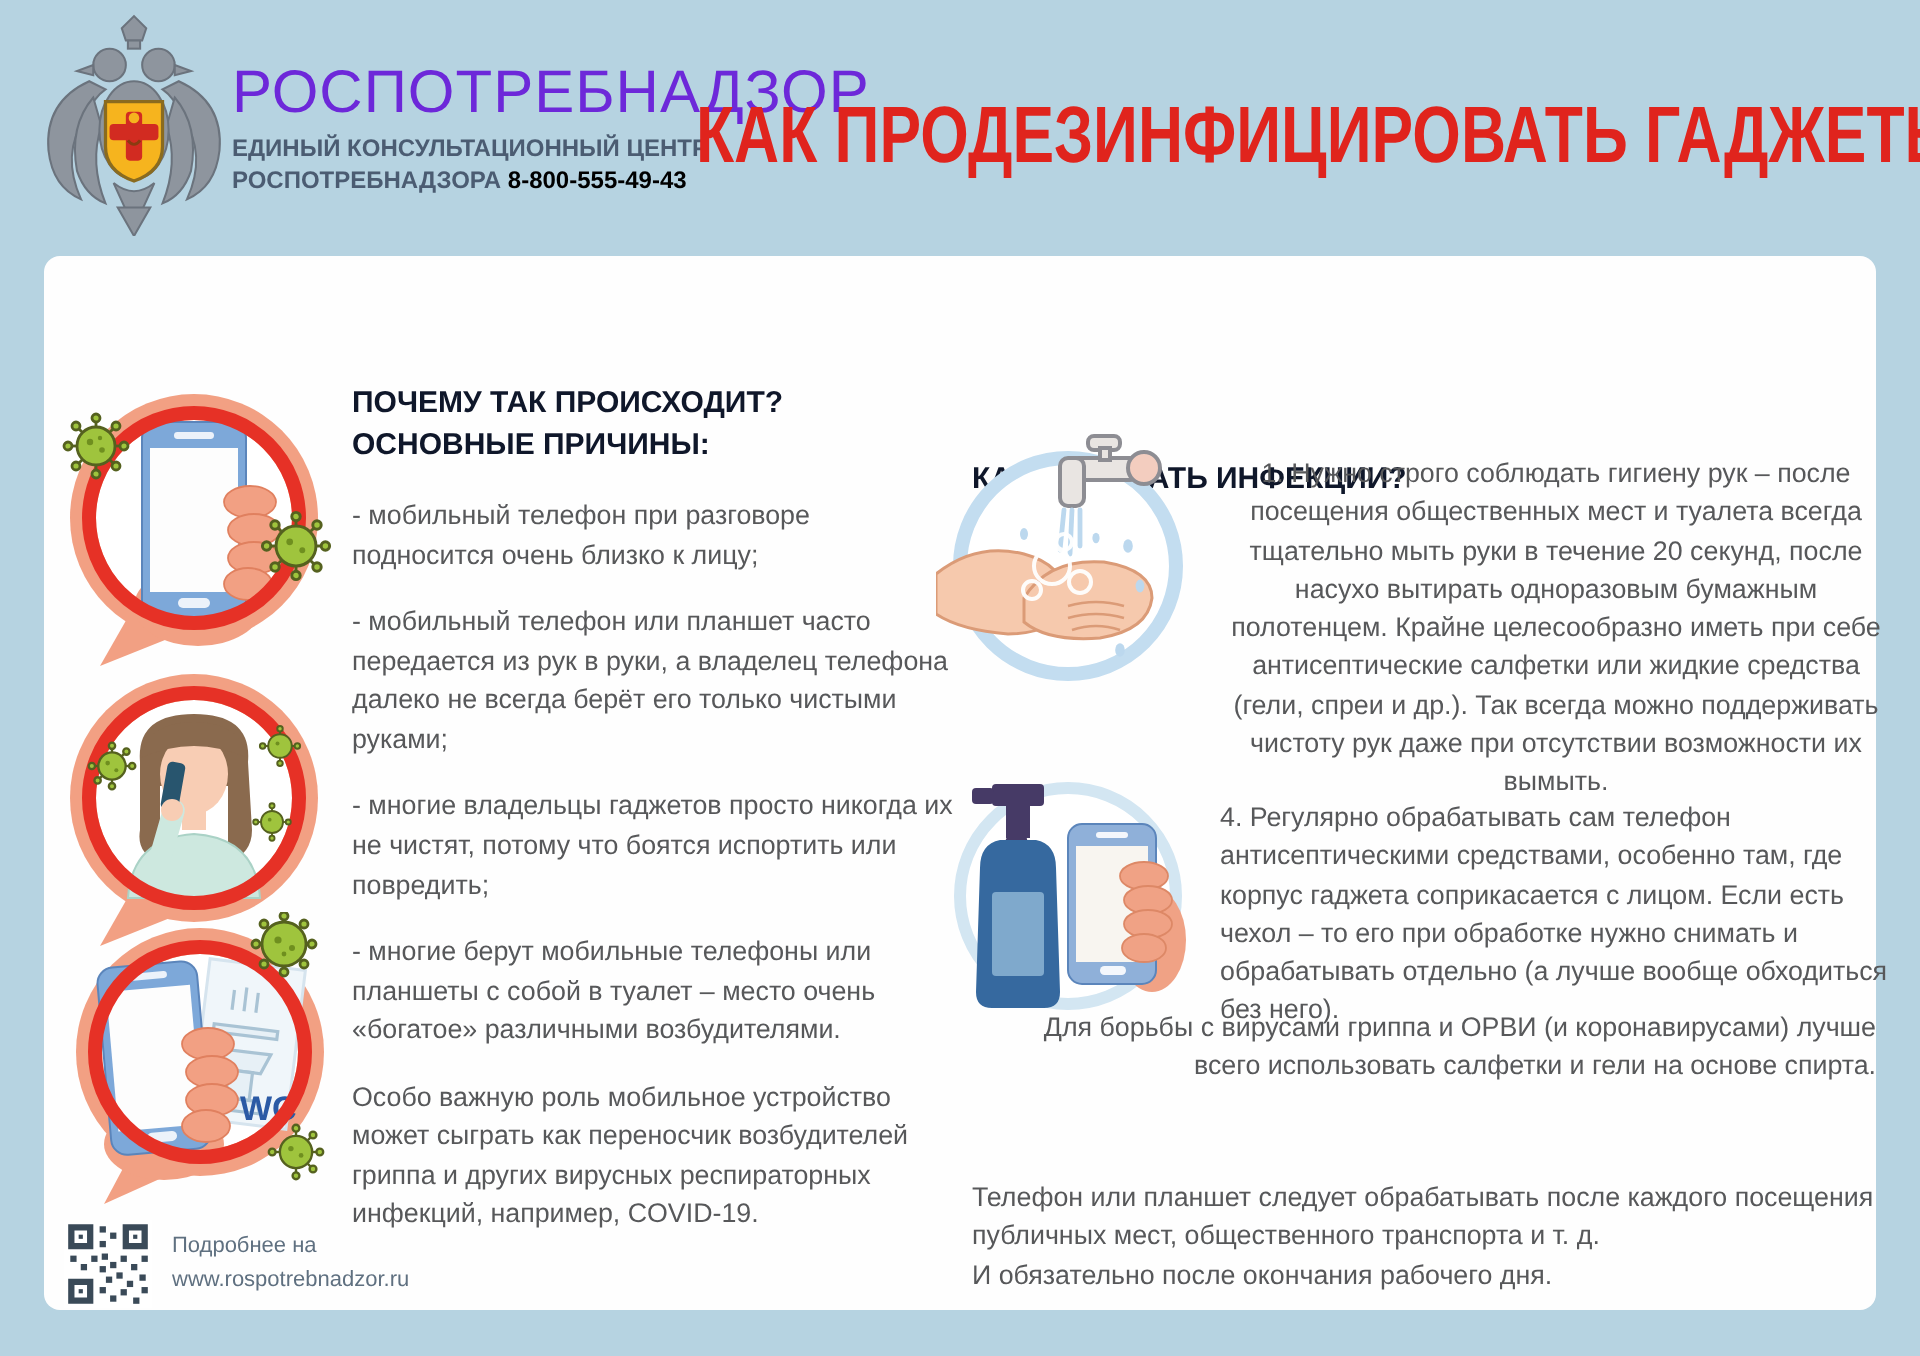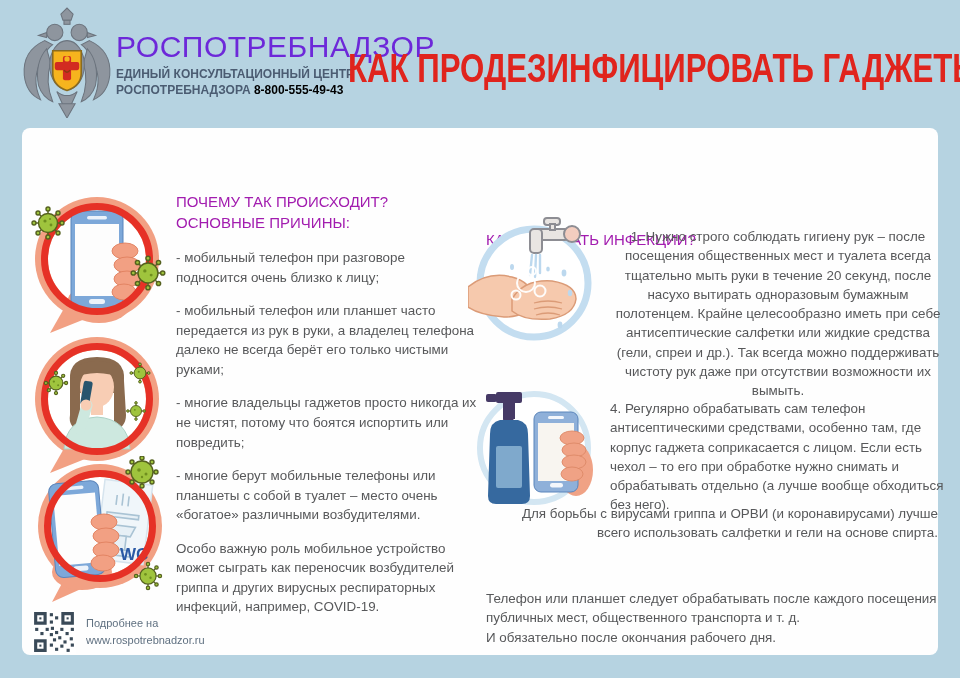--- a/index.html
+++ b/index.html
@@ -16,21 +16,21 @@
   .phone { color:#000000; }
   .main-title { left:348px; top:46px; width:740px; font-size:40px; font-weight:bold; color:#e0241d;
                 transform:scaleX(0.78); transform-origin:left top; white-space:nowrap; letter-spacing:0; }
 
   
   .card { left:22px; top:128px; width:916px; height:527px; background:#fefefe; border-radius:8px; }
 
   .intro { left:58px; top:141px; width:866px; font-size:12.6px; font-weight:bold; color:#e0544a;
            line-height:1.55; letter-spacing:.1px; }
 
-  .h-red { font-size:15px; font-weight:normal; color:#a21caf; line-height:1.4; }
+  .h-red { font-size:15px; font-weight:bold; color:#0f172a; line-height:1.4; }
 
   .left-text { left:176px; top:191px; width:302px; }
   .left-text .h-red { margin-bottom:15px; }
   .body-p { font-size:13.4px; color:#57585a; line-height:1.46; margin-bottom:14px; }
 
   .right-h { left:486px; top:191px; width:400px;margin-top:38px; }
   .right-p1 { left:610px; top:227px; width:336px;text-align:center; }
   .right-p2 { left:610px; top:399px; width:336px; }
   .right-para1 { left:486px; top:504px; width:452px;text-align:right; }
   .right-para2 { left:486px; top:589px; width:466px; }

